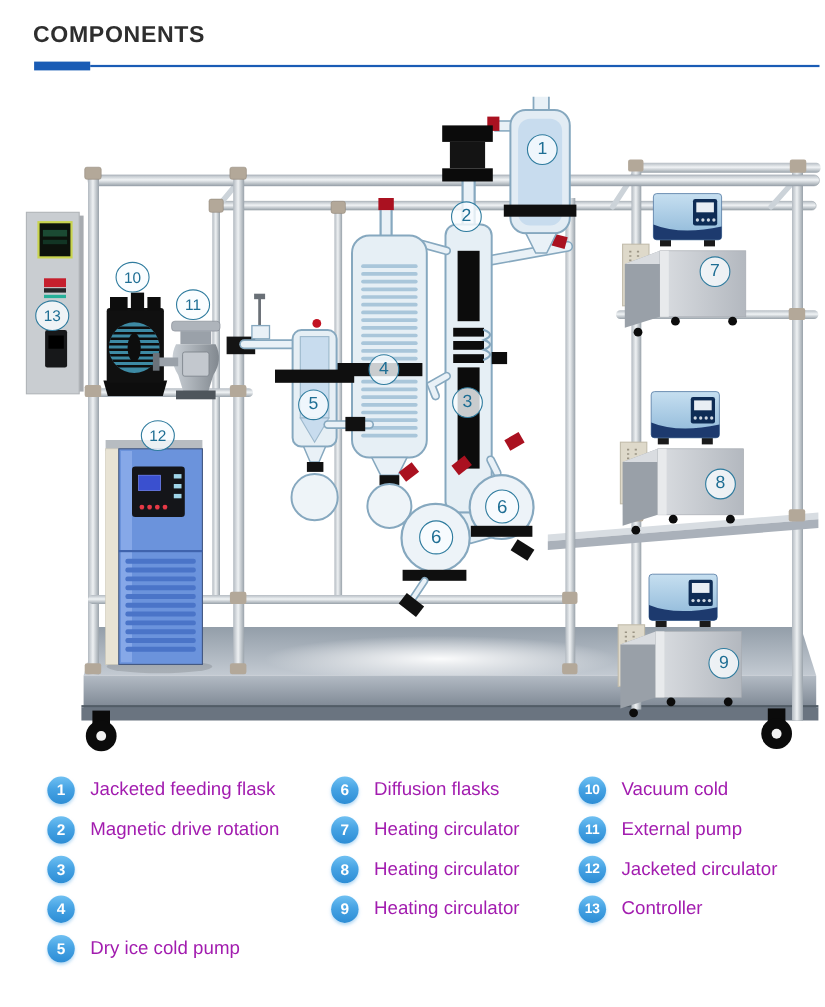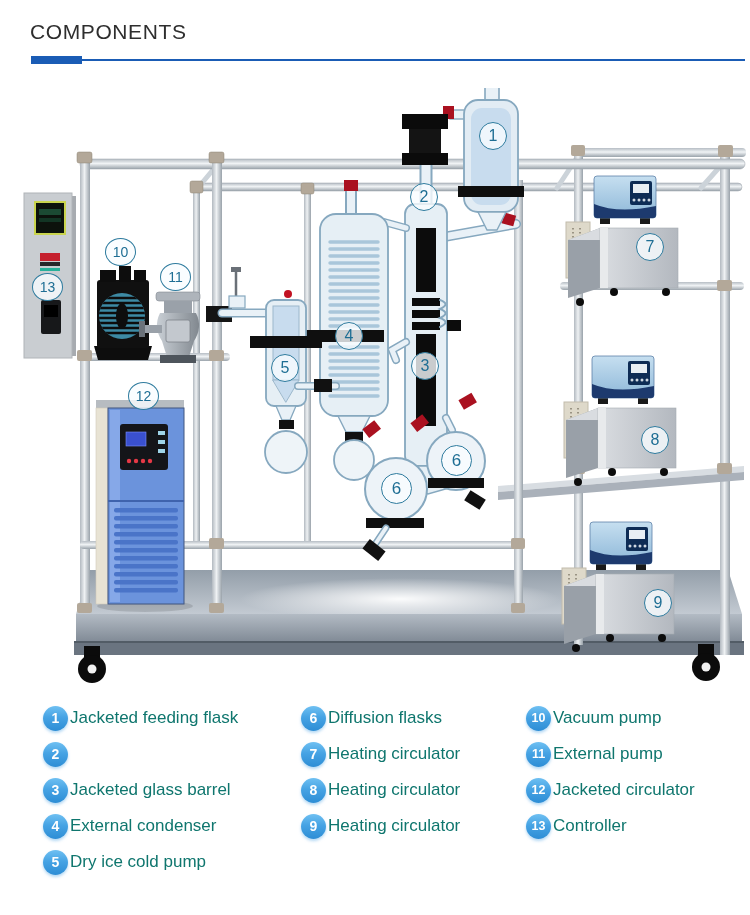--- a/index.html
+++ b/index.html
@@ -1,38 +1,38 @@
 <!DOCTYPE html>
 <html><head>
 <meta charset="utf-8">
 <style>
   html,body{margin:0;padding:0;background:#ffffff;}
   .page{position:relative;width:750px;height:915px;background:#ffffff;overflow:hidden;
         font-family:"Liberation Sans",sans-serif;}
   
-  .title{position:absolute;left:30px;top:20px;font-size:21px;font-weight:400;
+  .title{position:absolute;left:30px;top:20px;font-size:21px;font-weight:700;
          letter-spacing:.6px;color:#2e2e2e;margin:0;}
   .title-bar{position:absolute;left:31px;top:56px;width:51px;height:8px;}
   .title-line{position:absolute;left:82px;top:59px;width:663px;height:2px;}
   
   .dbadge{position:absolute;box-sizing:border-box;width:28px;height:28px;border-radius:50%;
           border:1.6px solid #2e7b9e;background:rgba(249,253,255,.8);color:#1e6e94;
           font-size:16px;display:flex;align-items:center;justify-content:center;z-index:5;}
   .dbadge.wide{width:31px;font-size:14px;}
   .dbadge.big{width:31px;height:31px;font-size:17px;}
   
   .legend-col{position:absolute;top:700px;}
   .legend-row{display:flex;align-items:center;height:36px;}
   .lbadge{width:25px;height:25px;border-radius:50%;flex:0 0 25px;
           background:linear-gradient(180deg,#6fc0f2 0%,#46a3e4 45%,#2d8dd5 100%);
           box-shadow:0 2px 3px rgba(120,185,235,.55);
           color:#ffffff;font-size:14px;font-weight:700;display:flex;align-items:center;
           justify-content:center;}
   .lbadge.w2{font-size:12.5px;}
-  .llabel{margin-left:2px;font-size:17px;color:#0f766e;white-space:nowrap;}
+  .llabel{margin-left:14px;font-size:17px;color:#a21caf;white-space:nowrap;}
   svg{position:absolute;left:0;top:0;}
 </style>
 </head>
 <body>
 
 <div class="page">
 
   <h1 class="title">COMPONENTS</h1>
   <div class="title-bar" style="background:#1a5cb5"></div>
   <div class="title-line" style="background:#1a5cb5"></div>
@@ -371,28 +371,27 @@
   <div class="dbadge wide" style="left:128px;top:382px">12</div>
   <div class="dbadge wide" style="left:32px;top:273px">13</div>
 
   <div class="legend-col" style="left:43px">
     <div class="legend-row">
       <span class="lbadge">1</span>
       <span class="llabel">Jacketed feeding flask</span>
     </div>
     <div class="legend-row">
       <span class="lbadge">2</span>
+      <span class="llabel">Magnetic drive rotation</span>
     </div>
     <div class="legend-row">
       <span class="lbadge">3</span>
-      <span class="llabel">Jacketed glass barrel</span>
     </div>
     <div class="legend-row">
       <span class="lbadge">4</span>
-      <span class="llabel">External condenser</span>
     </div>
     <div class="legend-row">
       <span class="lbadge">5</span>
       <span class="llabel">Dry ice cold pump</span>
     </div>
   </div>
 
   <div class="legend-col" style="left:301px">
     <div class="legend-row">
       <span class="lbadge">6</span>
@@ -408,21 +407,21 @@
     </div>
     <div class="legend-row">
       <span class="lbadge">9</span>
       <span class="llabel">Heating circulator</span>
     </div>
   </div>
 
   <div class="legend-col" style="left:526px">
     <div class="legend-row">
       <span class="lbadge w2">10</span>
-      <span class="llabel">Vacuum pump</span>
+      <span class="llabel">Vacuum cold</span>
     </div>
     <div class="legend-row">
       <span class="lbadge w2">11</span>
       <span class="llabel">External pump</span>
     </div>
     <div class="legend-row">
       <span class="lbadge w2">12</span>
       <span class="llabel">Jacketed circulator</span>
     </div>
     <div class="legend-row">

